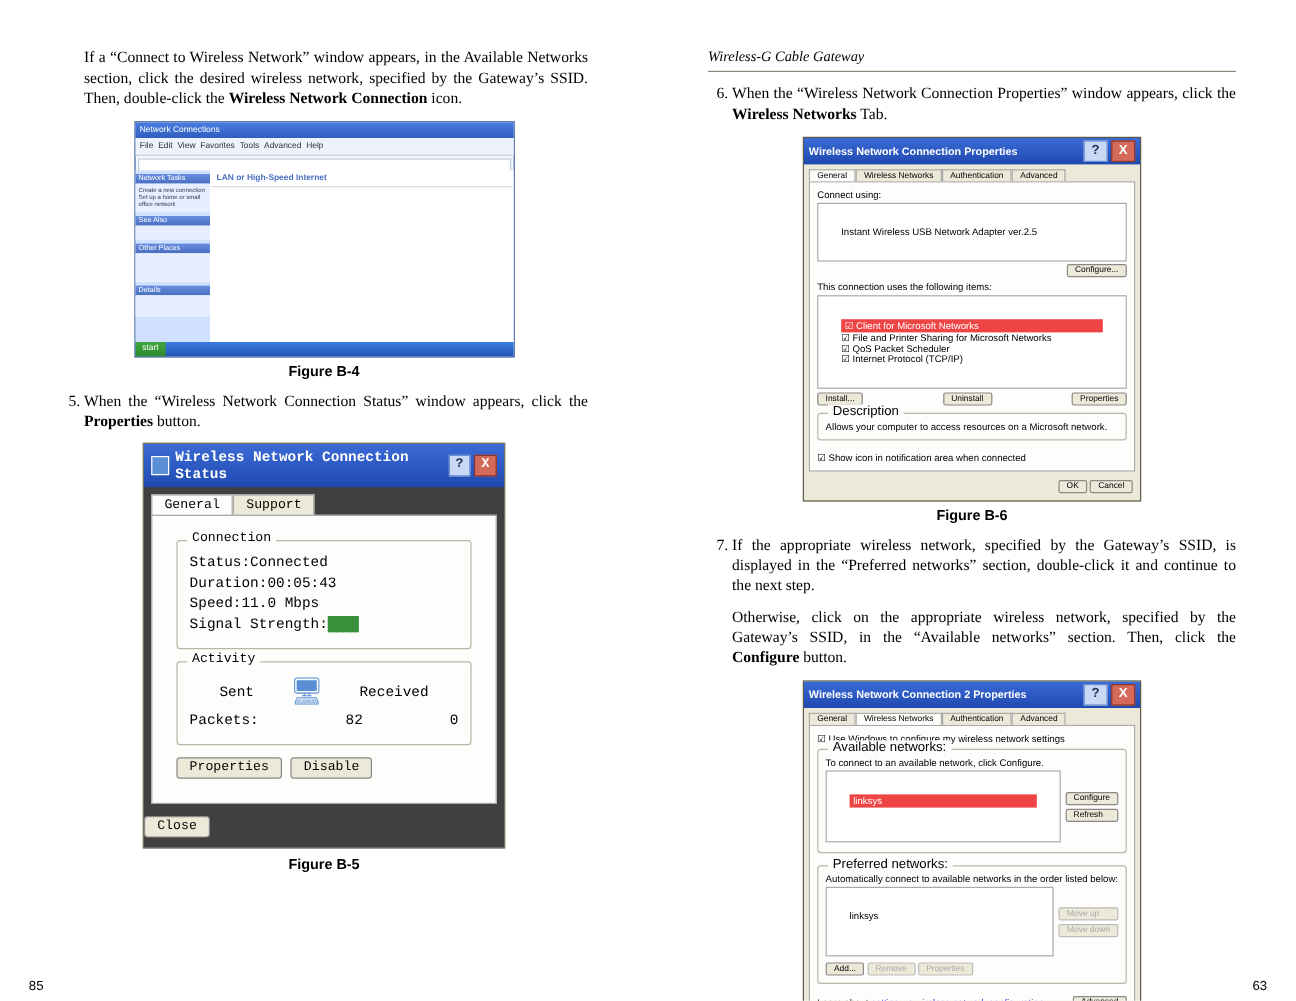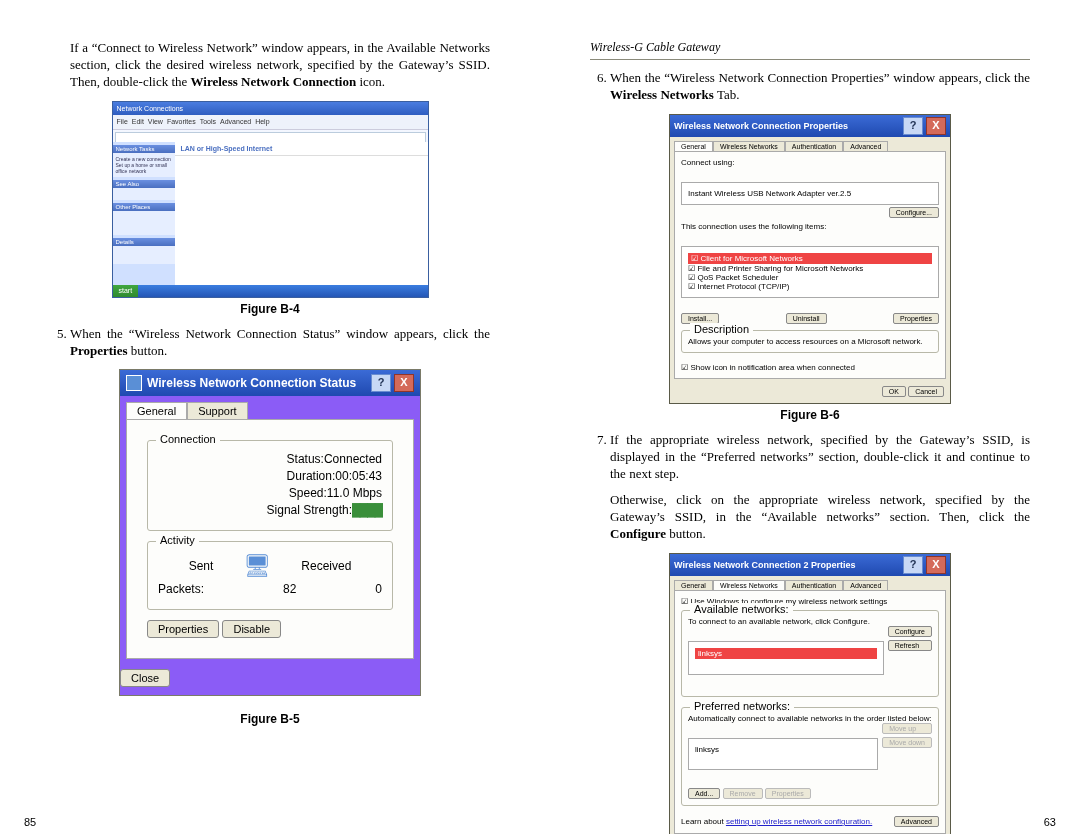--- a/index.html
+++ b/index.html
@@ -41,47 +41,47 @@
 .figB4 .toolbar { height: 14px; background: #eef2fb; border-bottom: 1px solid #ccd; display: flex; align-items: center; gap: 4px; padding-left: 4px; color: #333;}
 .figB4 .addressbar { height: 12px; background: #fff; border: 1px solid #bcd; margin: 2px; }
 .figB4 .sidepanel { position: absolute; left: 0; top: 40px; bottom: 12px; width: 62px; background: #d0e0ff; }
 .sidepanel .grouphdr { background: linear-gradient(#6a8fe0,#4a6fc0); color: #fff; padding: 1px 3px; margin-top: 3px; font-size: 6px; }
 .sidepanel .groupbody { background: #e6eeff; padding: 3px; font-size: 5px; color: #335; line-height: 1.2; }
 .figB4 .content { position: absolute; left: 62px; right: 0; top: 40px; bottom: 12px; background: #fff; }
 .figB4 .taskbar { position: absolute; left: 0; right: 0; bottom: 0; height: 12px; background: linear-gradient(#3a7de0,#2456b6); }
 .figB4 .start { background: linear-gradient(#3fa63f,#2f8a2f); color:#fff; height:12px; display:inline-block; padding:0 6px; line-height:12px;}
 
 
-.figB5 { width: 300px; margin: 8px auto 16px auto; font-family: Liberation Sans, sans-serif; font-size: 12px; border: 1px solid #7a7a68; background: #8b5cf6; }
+.figB5 { width: 300px; margin: 8px auto 6px auto; font-family: Liberation Mono, monospace; font-size: 12px; border: 1px solid #7a7a68; background: #404040; }
 .figB5 .titlebar { background: linear-gradient(#3b6bd6,#1f49b0); color: #fff; padding: 4px 6px; font-weight: bold; display:flex; align-items:center; }
 .helpbtn { margin-left:auto; width:18px; height:16px; background:#c8d8f5; border:1px solid #698cd0; text-align:center; font-size:11px; color:#235; margin-right:3px; line-height:14px; }
 .closebtn { width:18px; height:16px; background:#d46a5a; border:1px solid #90342a; color:#fff; text-align:center; line-height:14px; font-size:11px;}
 .figB5 .tabs { display:flex; margin: 6px 6px 0 6px; }
 .figB5 .tab { padding: 2px 10px; border:1px solid #aaa; font-size:11px; background:#ece9d8; border-bottom:none; }
 .figB5 .tab.active { background:#fdfdfb; }
 .figB5 .tabcontent { background:#fdfdfb; margin: 0 6px 6px 6px; border:1px solid #aaa; padding: 20px; font-size: 12px; }
 .fieldset { border:1px solid #b8b8a8; border-radius:3px; padding: 8px 10px 10px 10px; margin-bottom: 10px; position: relative; }
 .fieldset .legend { position:absolute; top:-8px; left:8px; background:#fdfdfb; padding: 0 4px; font-size:11px; }
-.row { display:flex; justify-content:flex-end; margin: 3px 0; }
+.row { display:flex; justify-content:flex-start; margin: 3px 0; }
 .btn { border: 1px solid #888; background: #ece9d8; padding: 2px 10px; border-radius: 3px; font-size: 11px; display:inline-block;}
 .footer-row { text-align:left; padding: 4px 10px 8px 0;}
 
 
 .smalldlg { width: 280px; margin: 8px auto 4px auto; font-family: Tahoma, sans-serif; font-size: 8px; border:1px solid #5a5a48; background:#ece9d8; }
 .smalldlg .titlebar { background: linear-gradient(#3b6bd6,#1f49b0); color:#fff; padding: 2px 4px; font-weight:bold; font-size:9px; display:flex; align-items:center;}
 .smalldlg .tabs { display:flex; margin:4px 4px 0 4px; }
 .smalldlg .tab { padding:1px 6px; border:1px solid #aaa; border-bottom:none; background:#ece9d8; font-size:7px;}
 .smalldlg .tab.active { background:#fdfdfb; }
 .smalldlg .tabcontent { background:#fdfdfb; border:1px solid #aaa; margin:0 4px 4px 4px; padding: 6px; }
-.listbox { border:1px solid #aaa; background:#fff; padding:6px; margin:15px 0; }
+.listbox { border:1px solid #aaa; background:#fff; padding:19px; margin:2px 0; }
 .listbox .selitem { background:#ef4444; color:#fff; padding:1px 3px; }
 .chk::before { content:"☑ "; }
 .miniBtn { border:1px solid #888; background:#ece9d8; padding:1px 6px; border-radius:2px; display:inline-block; font-size:7px; }
 .miniBtnDis { border:1px solid #bbb; color:#aaa; background:#ece9d8; padding:1px 6px; border-radius:2px; display:inline-block; font-size:7px; }
-.twocol { display:flex; gap:4px; }
+.twocol { display:flex; gap:4px;align-items:center; }
 .twocol > div:first-child { flex:1; }
 </style>
 </head>
 <body>
 
 <div class="page left-page">
   <div class="body-text indented">
     <span>If a “Connect to Wireless Network” window appears, in the Available Networks section, click the desired wireless network, specified by the Gateway’s SSID. Then, double-click the </span><b>Wireless Network Connection</b><span> icon.</span>
   </div>
 

